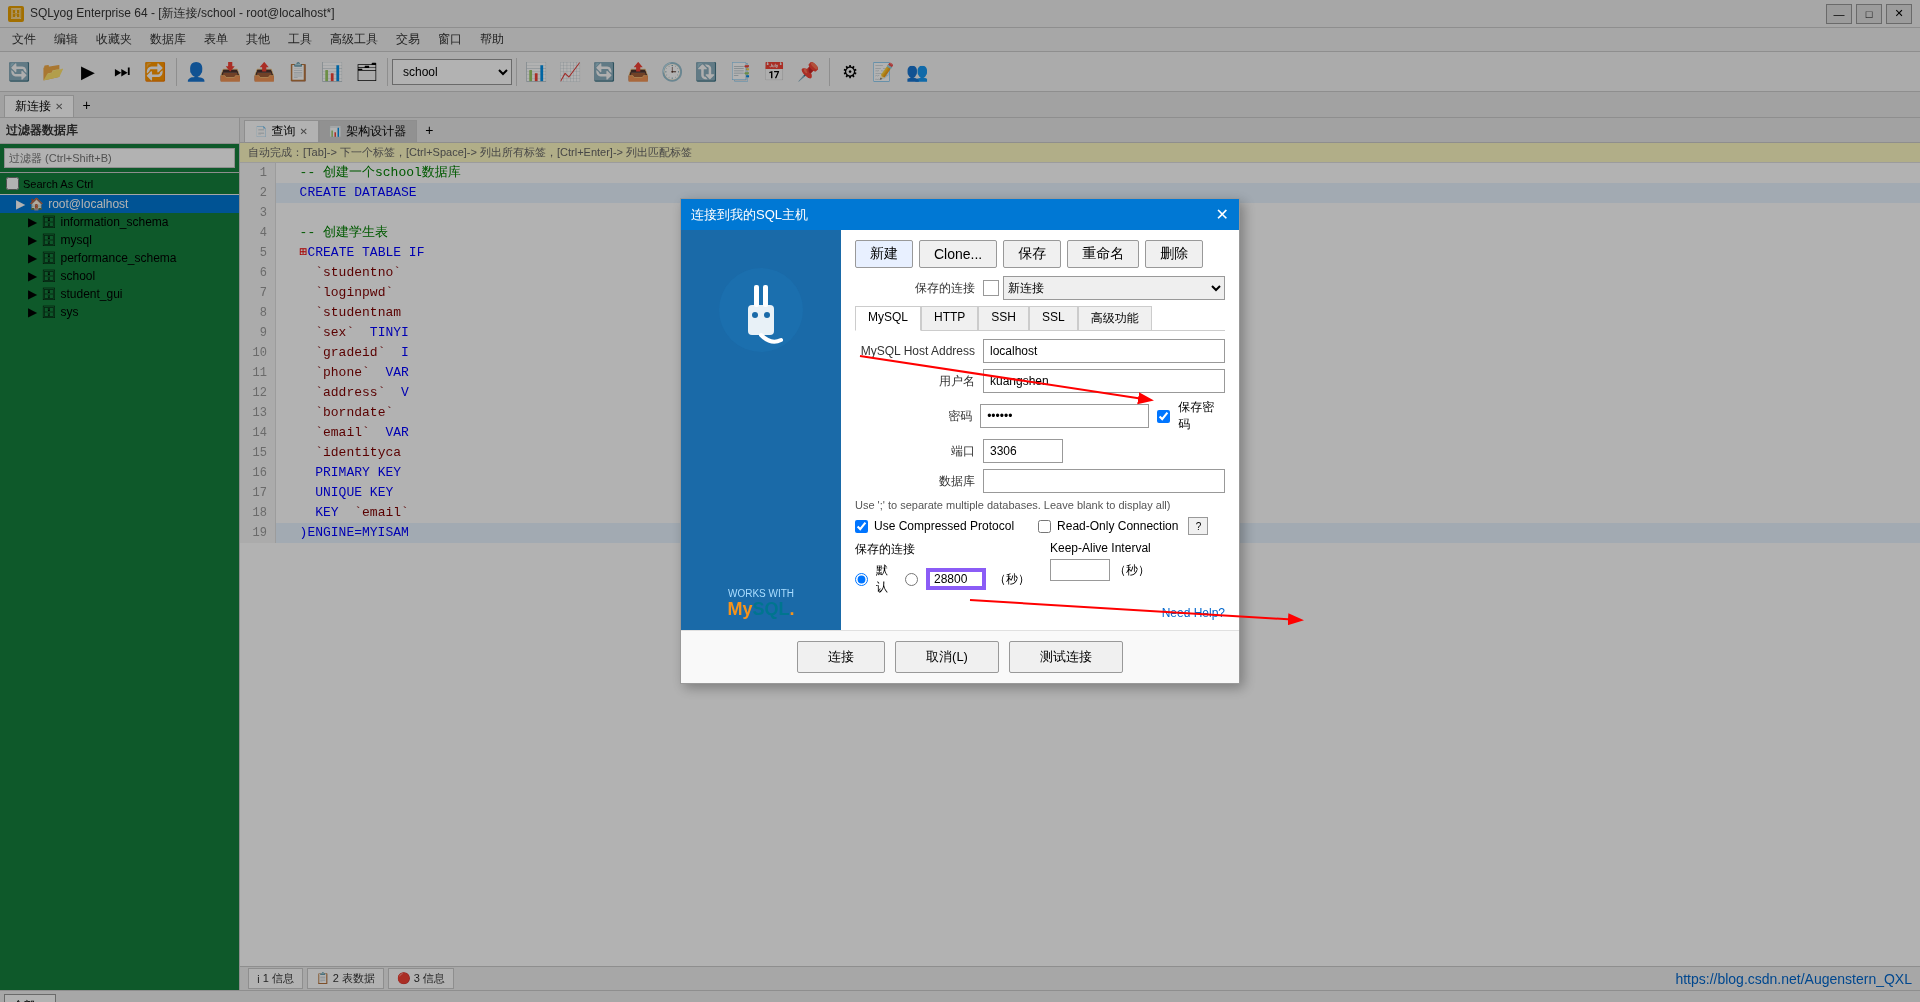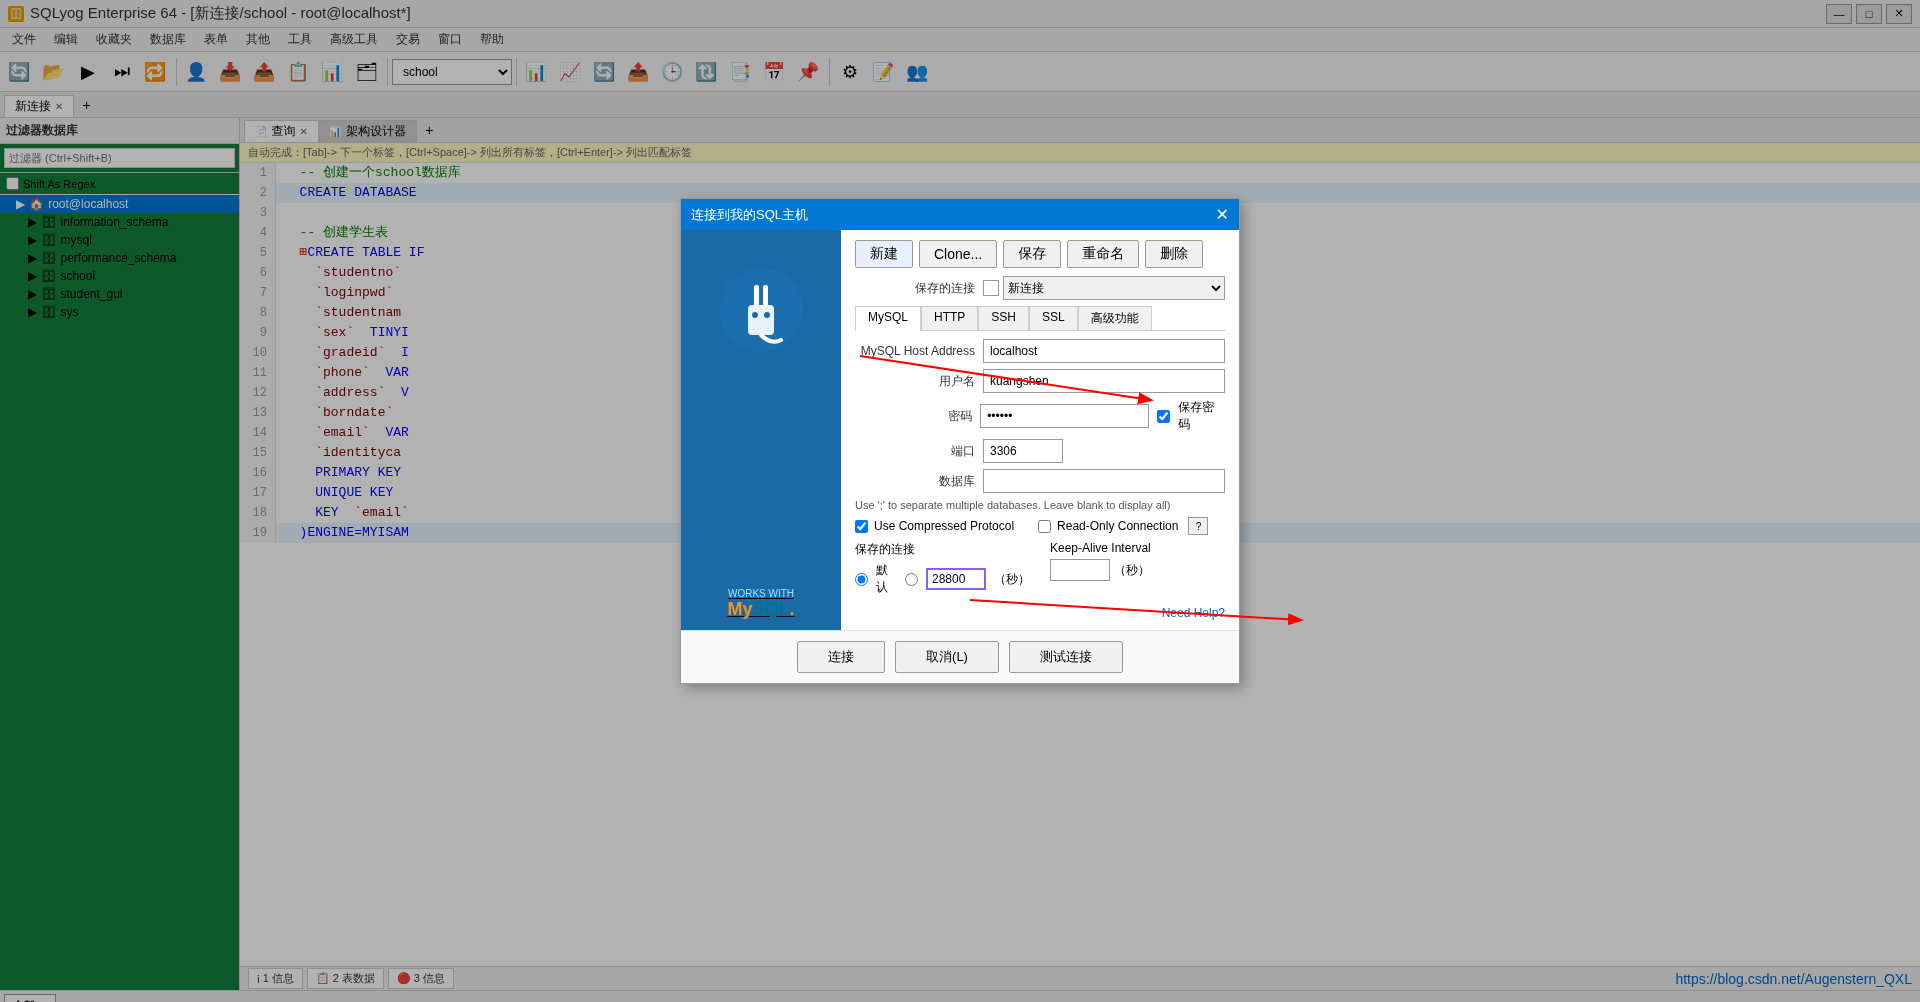--- a/index.html
+++ b/index.html
@@ -11,21 +11,21 @@
       height: 28px;
       display: flex;
       align-items: center;
       justify-content: space-between;
       padding: 0 8px;
       border-bottom: 1px solid #ccc;
       user-select: none;
     }
     .title-bar-left { display: flex; align-items: center; gap: 6px; }
     .title-bar-icon { width: 16px; height: 16px; background: #e8a000; border-radius: 2px; font-size: 10px; color: white; display: flex; align-items: center; justify-content: center; }
-    .title-bar-text { font-size: 15px; color: #333; }
+    .title-bar-text { font-size: 12px; color: #333; }
     .title-bar-controls { display: flex; gap: 4px; }
     .title-btn { width: 26px; height: 20px; border: 1px solid #999; background: #e0e0e0; cursor: pointer; font-size: 11px; display: flex; align-items: center; justify-content: center; }
 
     
     .menu-bar {
       background: #f0f0f0;
       height: 24px;
       display: flex;
       align-items: center;
       padding: 0 4px;
@@ -282,21 +282,20 @@
     }
     .dialog-logo {
       width: 160px;
       min-width: 160px;
       background: #1a6aa8;
       display: flex;
       flex-direction: column;
       align-items: center;
       justify-content: space-between;
       padding: 20px 10px 10px;
-      text-decoration: underline;
     }
     .logo-icon {
       width: 100px;
       height: 120px;
       display: flex;
       align-items: center;
       justify-content: center;
     }
 
     .dialog-form {
@@ -369,21 +368,21 @@
     .timeout-row {
       display: flex;
       align-items: center;
       gap: 8px;
       font-size: 12px;
       margin-bottom: 6px;
     }
     .timeout-input {
       width: 60px;
       height: 22px;
-      border: 2px solid #8b5cf6;
+      border: 4px solid #8b5cf6;
       padding: 4px 4px;
       font-size: 12px;
     }
 
     .keepalive-row {
       display: flex;
       align-items: center;
       gap: 4px;
       font-size: 12px;
     }
@@ -499,21 +498,21 @@
 
 <div class="main-layout">
 
   <div class="sidebar">
     <div class="sidebar-header">过滤器数据库</div>
     <div class="sidebar-filter">
       <input type="text" placeholder="过滤器 (Ctrl+Shift+B)" style="">
     </div>
     <div class="sidebar-checkbox">
       <input type="checkbox" style="">
-      <label>Shift As Regex</label>
+      <label>Search As Ctrl</label>
     </div>
     <div class="db-list">
       <div class="db-item active">
         <span>▶</span>
         <span>🏠</span>
         <span>root@localhost</span>
       </div>
       <div class="db-item" style="padding-left:28px">
         <span>▶</span>
         <span>🗄</span>

